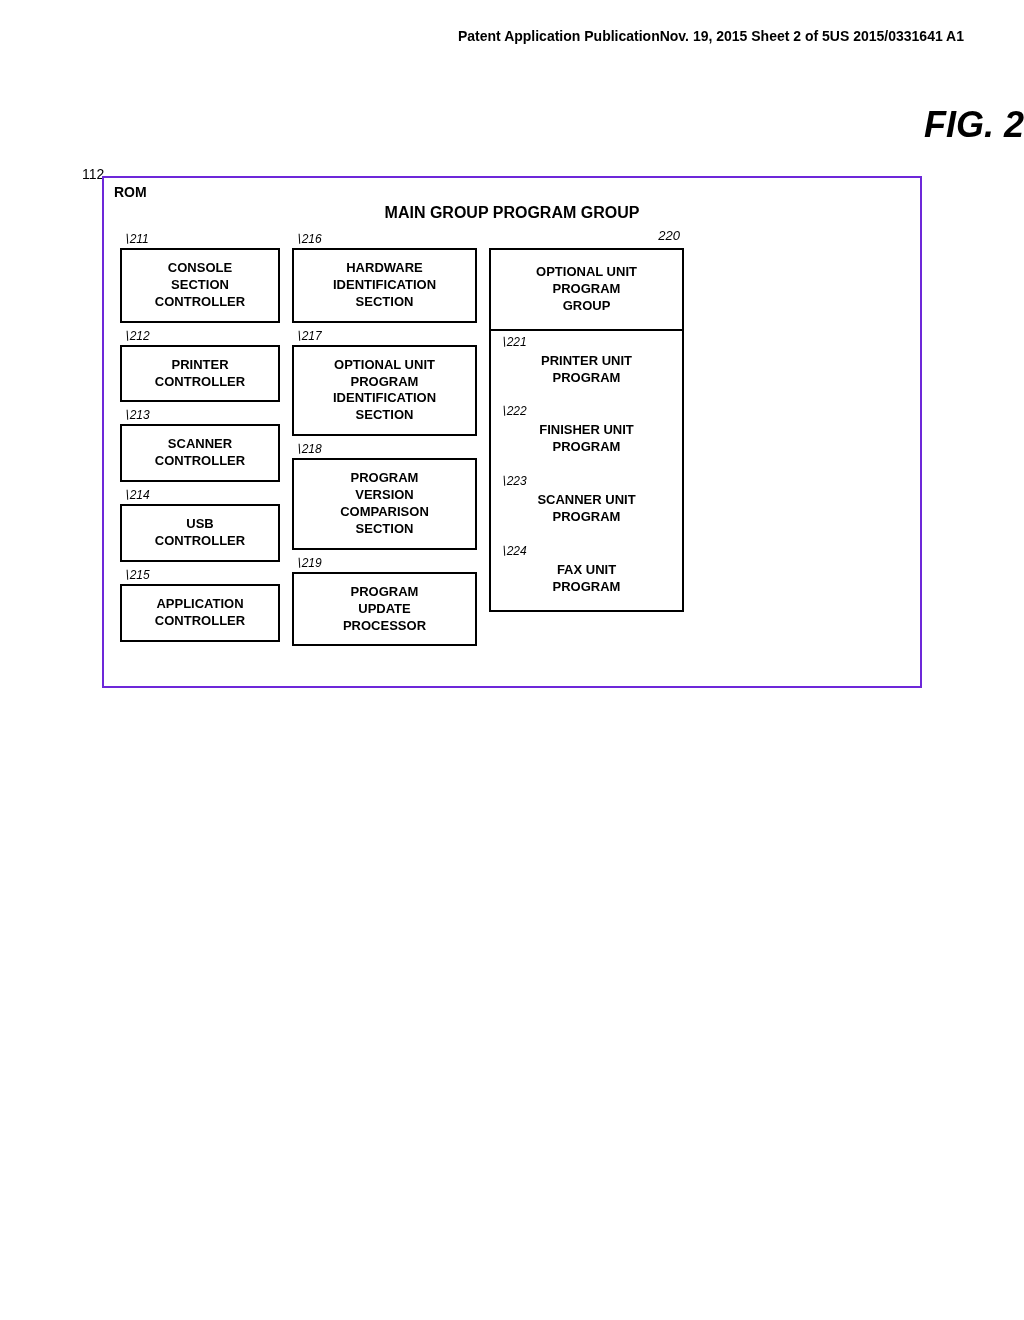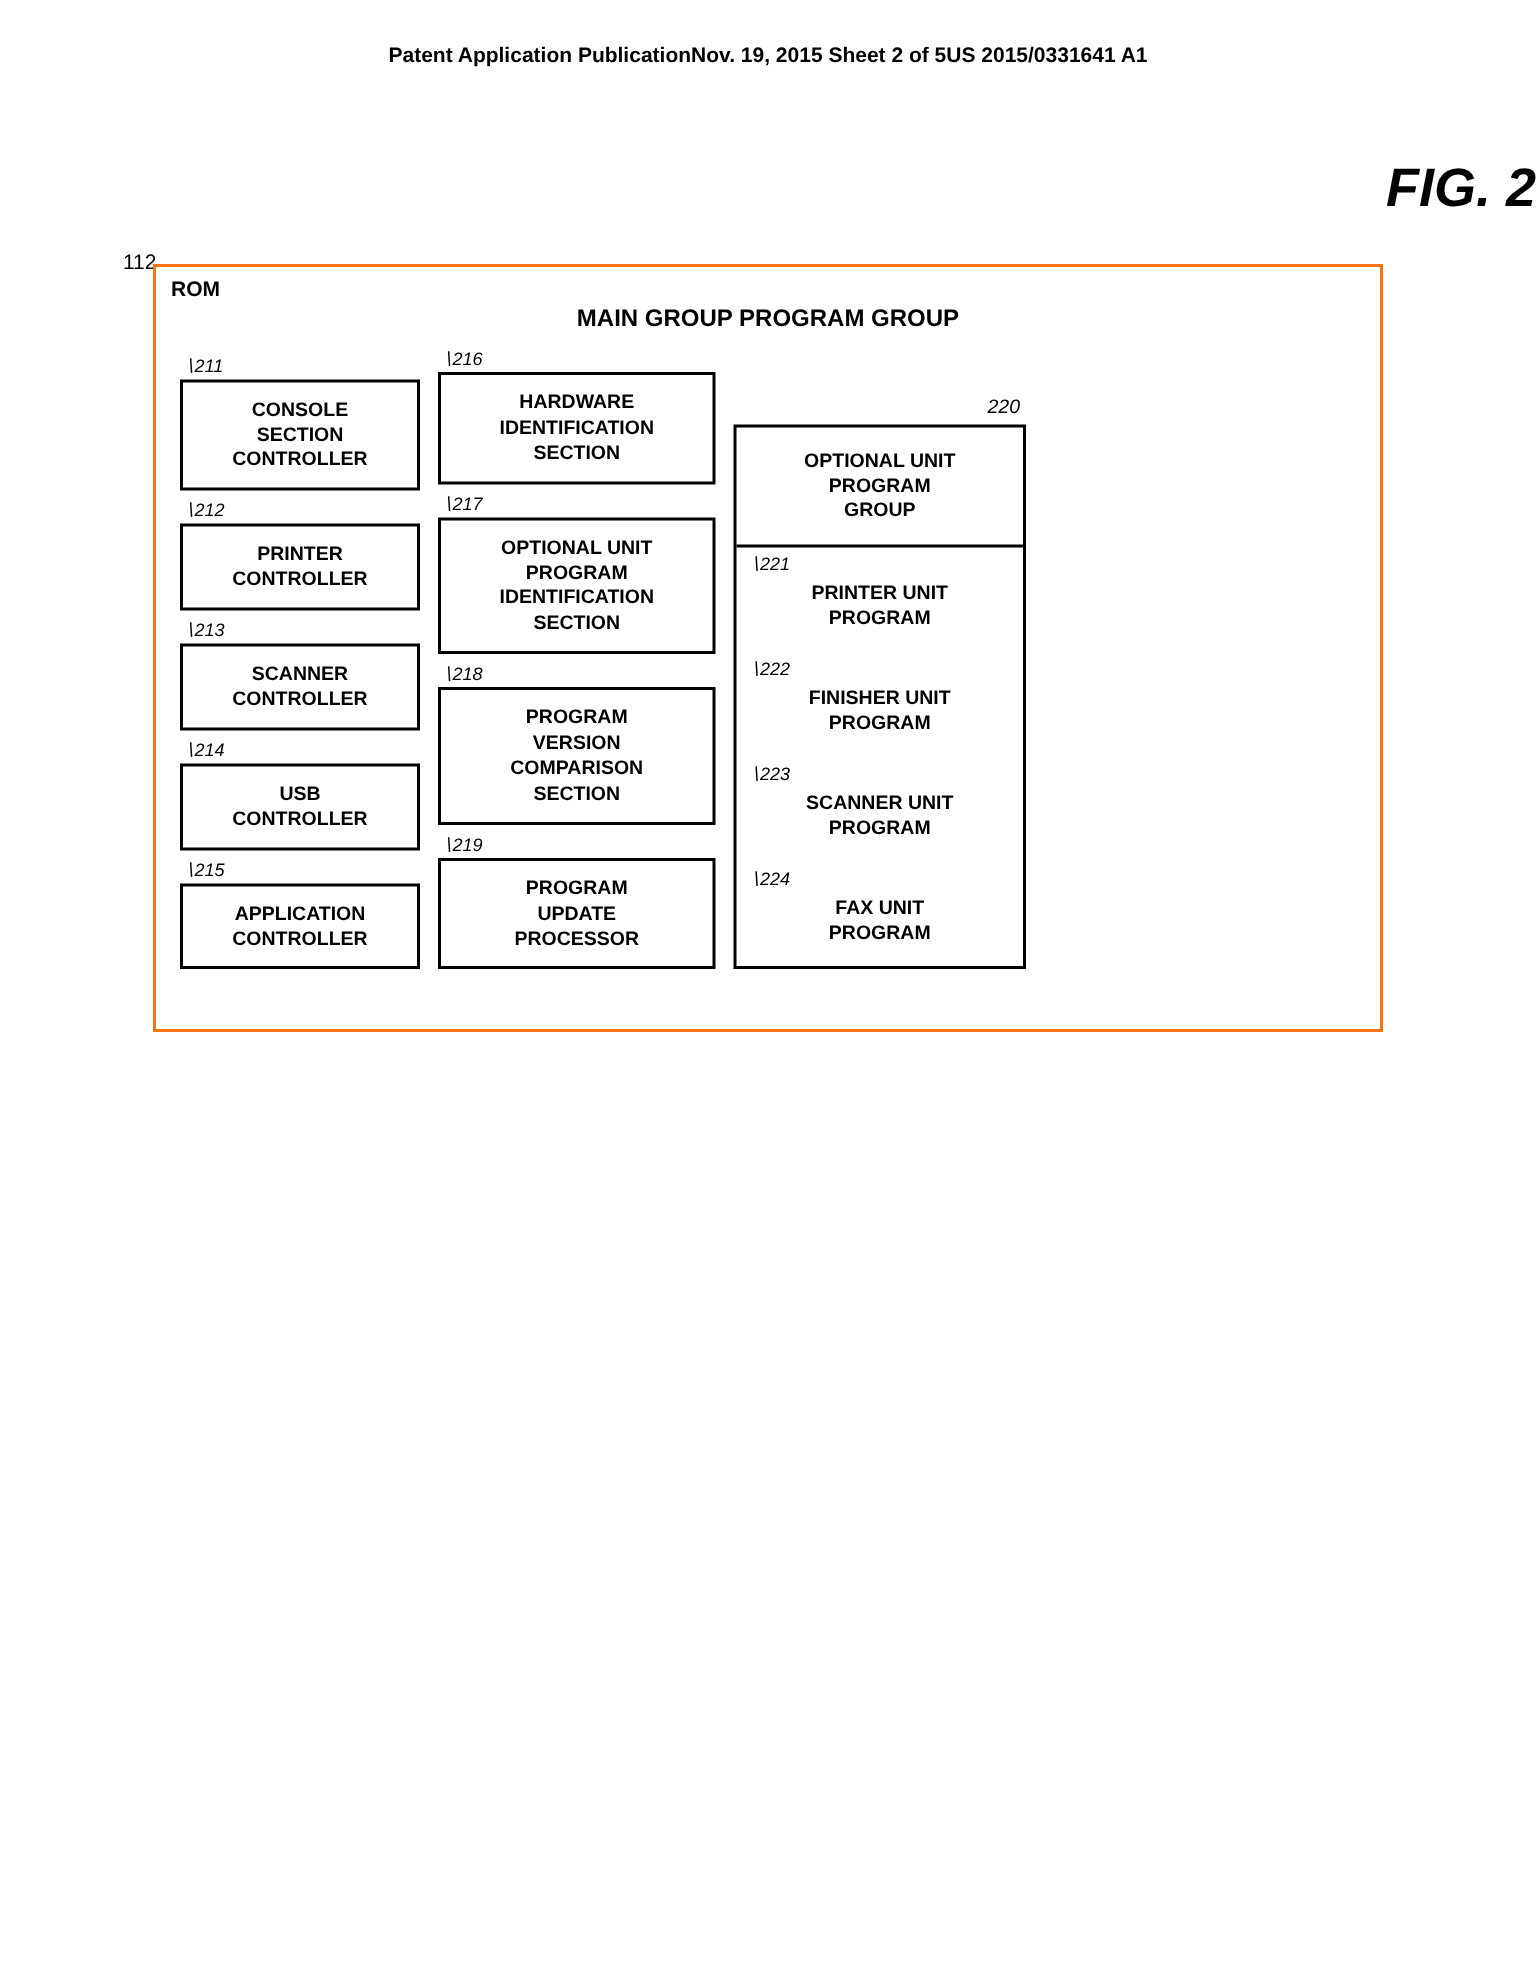--- a/index.html
+++ b/index.html
@@ -6,21 +6,21 @@
     body {
       background: #fff;
       font-family: Arial, Helvetica, sans-serif;
       width: 1024px;
       min-height: 1320px;
       position: relative;
     }
 
     .page-header {
       display: flex;
-      justify-content: center;
+      justify-content: flex-end;
       padding: 28px 60px 0 60px;
       font-size: 14px;
       font-weight: bold;
     }
 
     .fig-title {
       text-align: right;
       font-size: 36px;
       font-weight: bold;
       font-style: italic;
@@ -36,21 +36,21 @@
     }
 
     .ref-112 {
       position: absolute;
       top: -10px;
       left: -20px;
       font-size: 14px;
     }
 
     .outer-box {
-      border: 2px solid #f97316;
+      border: 2px solid #6d28d9;
       padding: 16px 16px 40px 16px;
       position: relative;
       margin-top: 30px;
     }
 
     .rom-label {
       position: absolute;
       top: 6px;
       left: 10px;
       font-size: 14px;
@@ -61,21 +61,21 @@
       text-align: center;
       font-size: 16px;
       font-weight: bold;
       margin-bottom: 12px;
       margin-top: 10px;
     }
 
     .columns-wrapper {
       display: flex;
       gap: 12px;
-      align-items: flex-end;
+      align-items: flex-start;
     }
 
     .col-left {
       display: flex;
       flex-direction: column;
       gap: 8px;
       width: 160px;
       flex-shrink: 0;
     }
 

